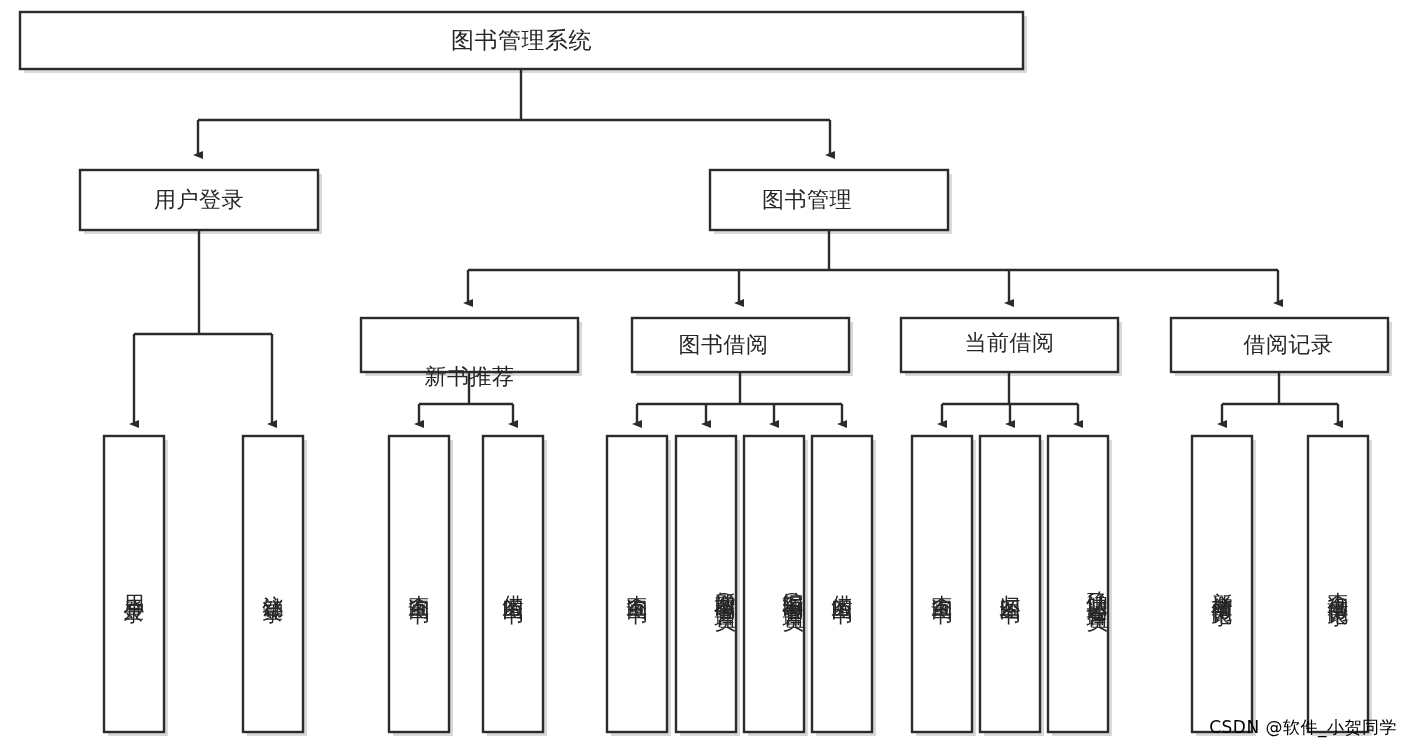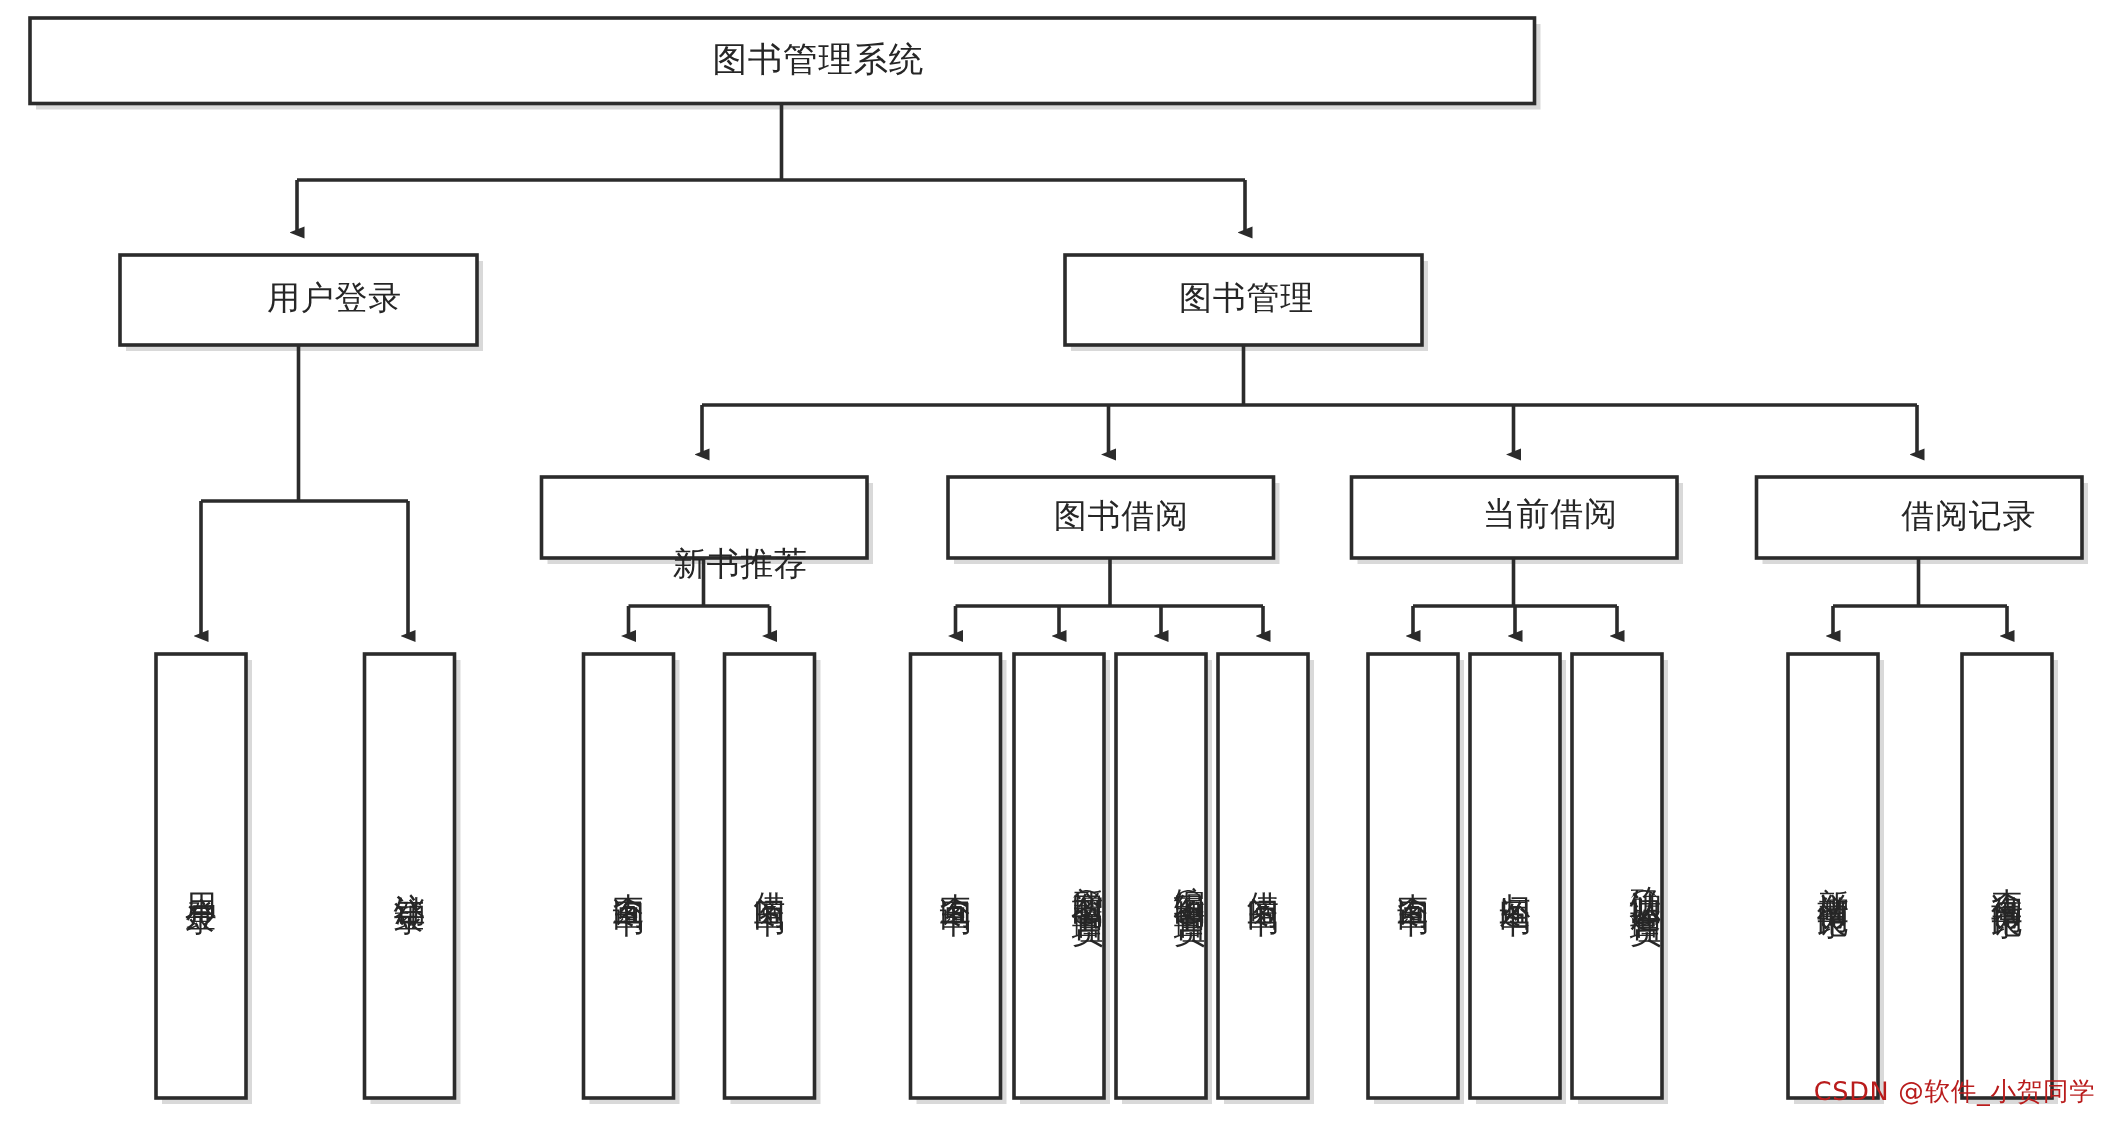--- a/index.html
+++ b/index.html
@@ -49,38 +49,37 @@
     justify-content: center;
     color: #262626;
     text-align: center;
     pointer-events: none;
     font-family: "DejaVu Sans", "Liberation Sans", sans-serif;
   }
   .node-label.horizontal {
     font-size: 22px;
     line-height: 1.1;
     letter-spacing: 0.5px;
-    padding-left: 24px;
   }
   .node-label.vertical {
     writing-mode: vertical-rl;
     text-orientation: upright;
     font-size: 21px;
     letter-spacing: 3px;
     line-height: 1.05;
   }
   .node-label.title {
     font-size: 23px;
   }
   .watermark {
     position: absolute;
     right: 8px;
     bottom: 8px;
     font-size: 17px;
-    color: #b91c1c;
+    color: #000000;
     letter-spacing: 0.5px;
     white-space: nowrap;
     font-family: "DejaVu Sans", "Liberation Sans", sans-serif;
     margin-left: 32px;
   }
 </style>
 </head>
 <body>
 
 <div id="diagram-root">

